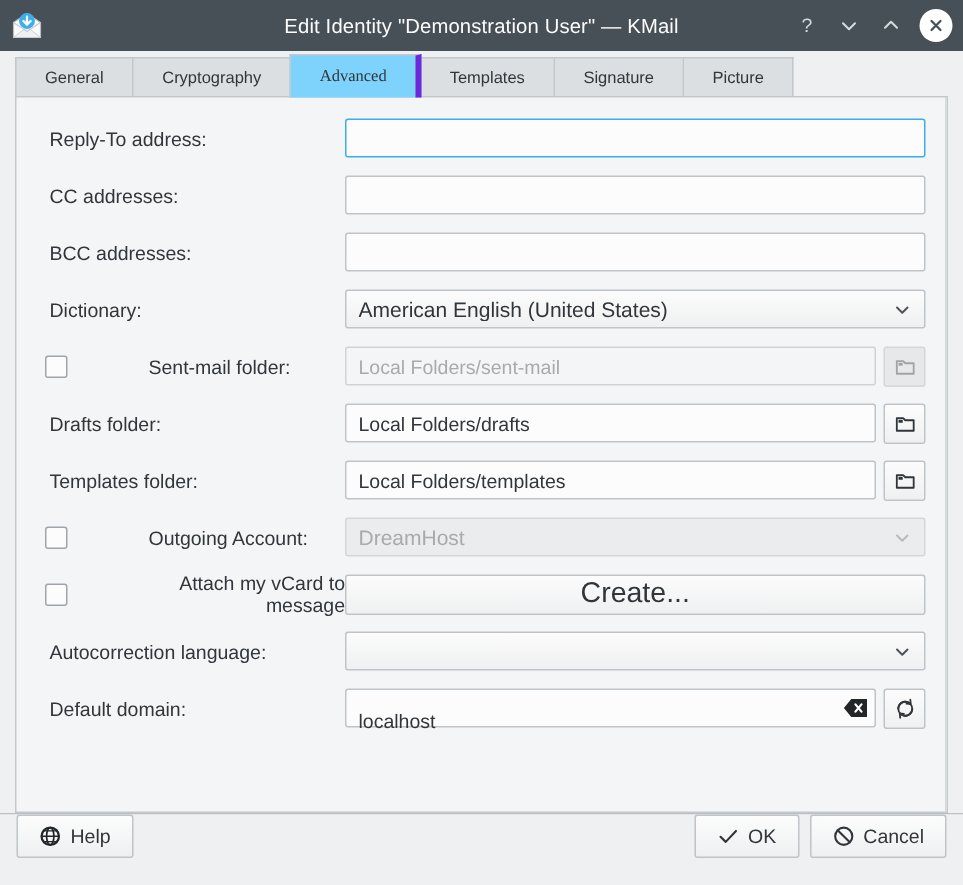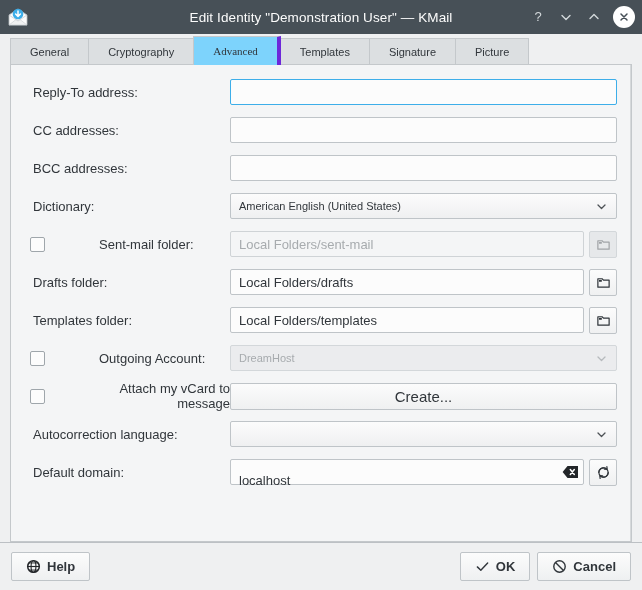--- a/index.html
+++ b/index.html
@@ -187,21 +187,21 @@
     border-color: #cfd3d6;
   }
   input.text-field::placeholder { color: #a7abae; }
 
   .combo {
     flex: 1;
     height: 26px;
     border: 1px solid #bfc4c8;
     border-radius: 2px;
     background: linear-gradient(#fcfcfc, #eff0f1);
-    font-size: 11px;
+    font-size: 14px;
     color: #31363b;
     padding: 0 8px;
     display: flex;
     align-items: center;
     box-sizing: border-box;
     cursor: pointer;
     min-width: 0;
   }
   .combo.disabled {
     background: #ebecee;
@@ -239,21 +239,21 @@
     cursor: default;
   }
   .side-btn.disabled svg { opacity: 0.38; }
 
   .push-btn {
     flex: 1;
     height: 27px;
     border: 1px solid #bfc4c8;
     border-radius: 2px;
     background: linear-gradient(#fcfcfc, #eff0f1);
-    font-size: 15px;
+    font-size: 19px;
     color: #31363b;
     display: flex; align-items: center; justify-content: center;
     cursor: pointer;
     box-sizing: border-box;
     font-family: "Liberation Sans", sans-serif;
   }
 
   .domain-field {
     flex: 1;
     height: 26px;
@@ -278,25 +278,23 @@
 
   
   .separator {
     height: 1px;
     background: #bcc0c4;
     margin: 0;
   }
   .buttonbar {
     height: 47px; min-height: 47px;
     display: flex;
-    align-items: center;
     padding: 0 11px;
     background: #eff0f1;
     box-sizing: border-box;
-    font-weight: bold;
   }
   .dlg-btn {
     height: 29px;
     border: 1px solid #bfc4c8;
     border-radius: 2px;
     background: linear-gradient(#fcfcfc, #eef0f1);
     font-size: 13px;
     color: #31363b;
     display: flex; align-items: center; justify-content: center;
     gap: 6px;

